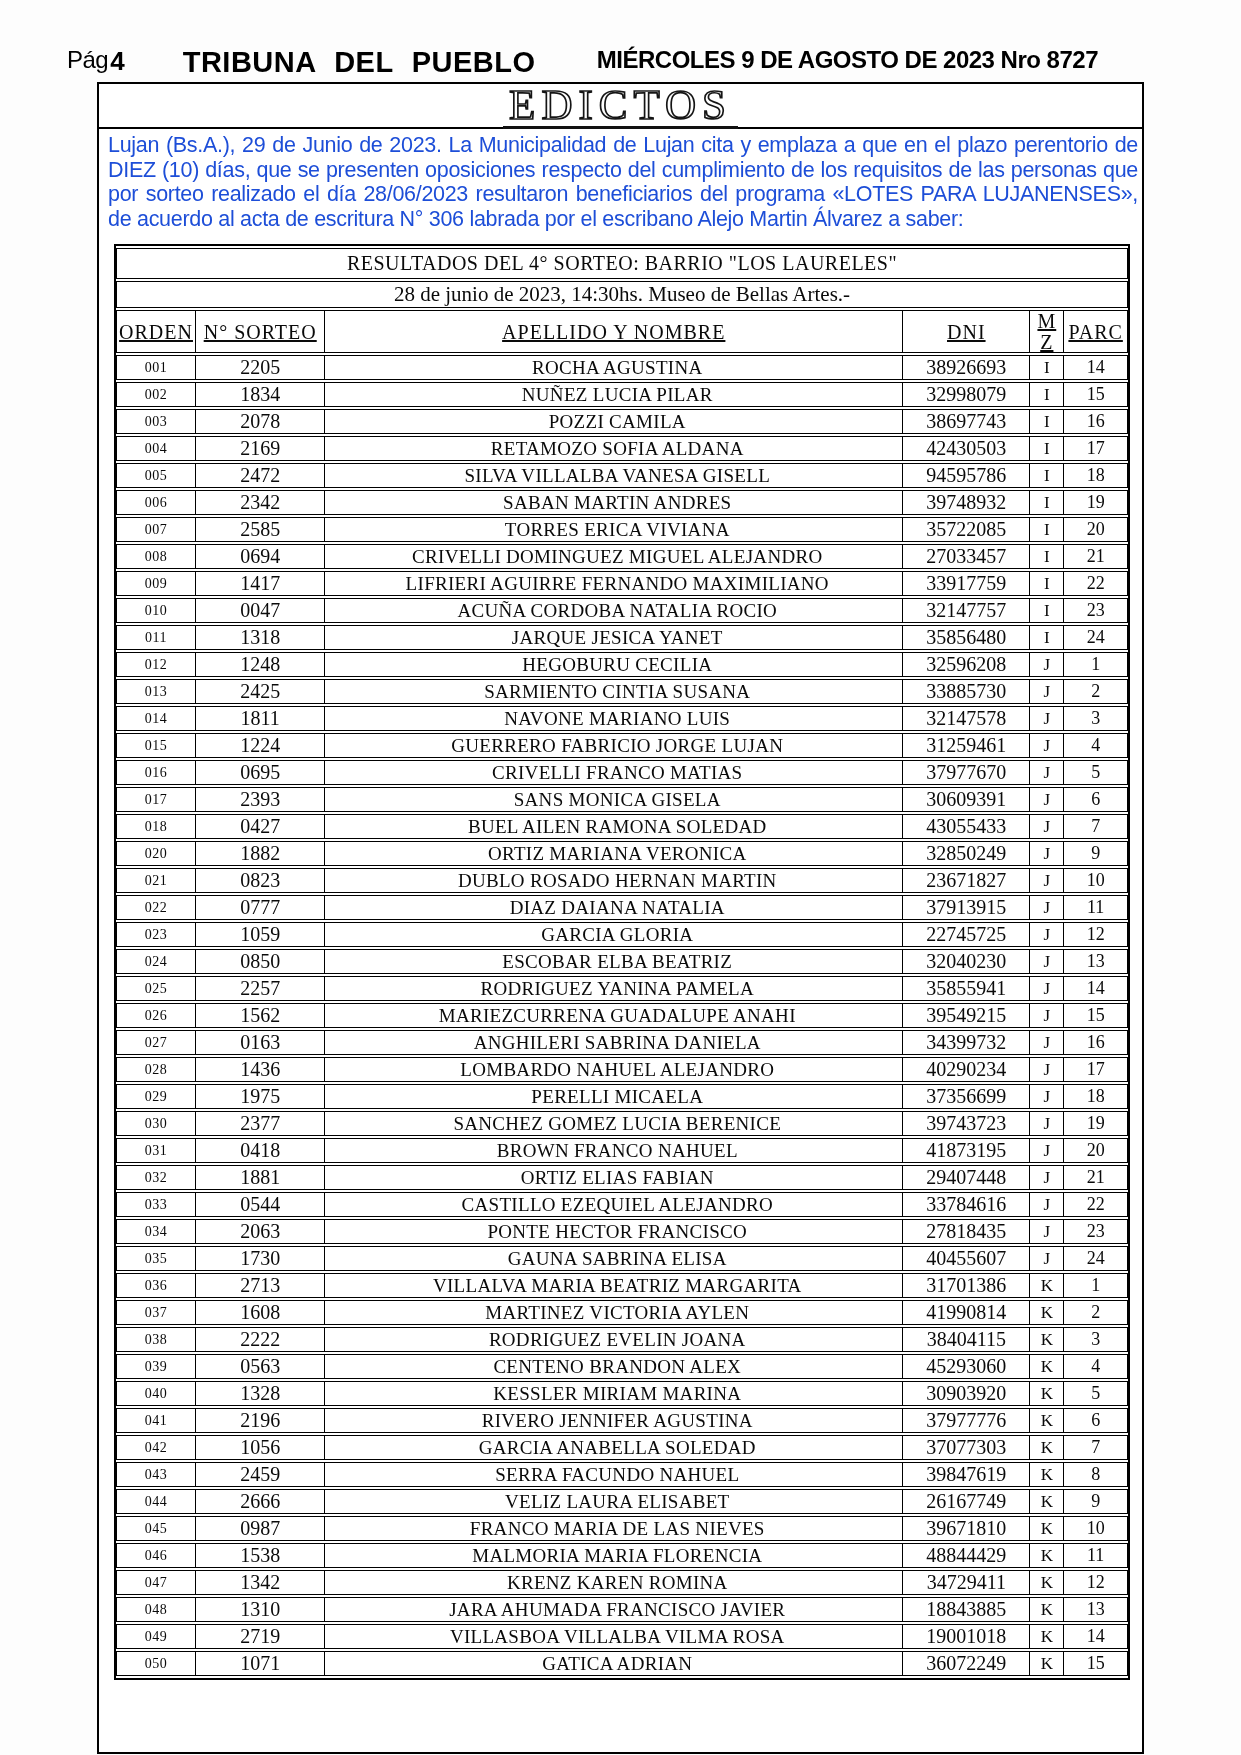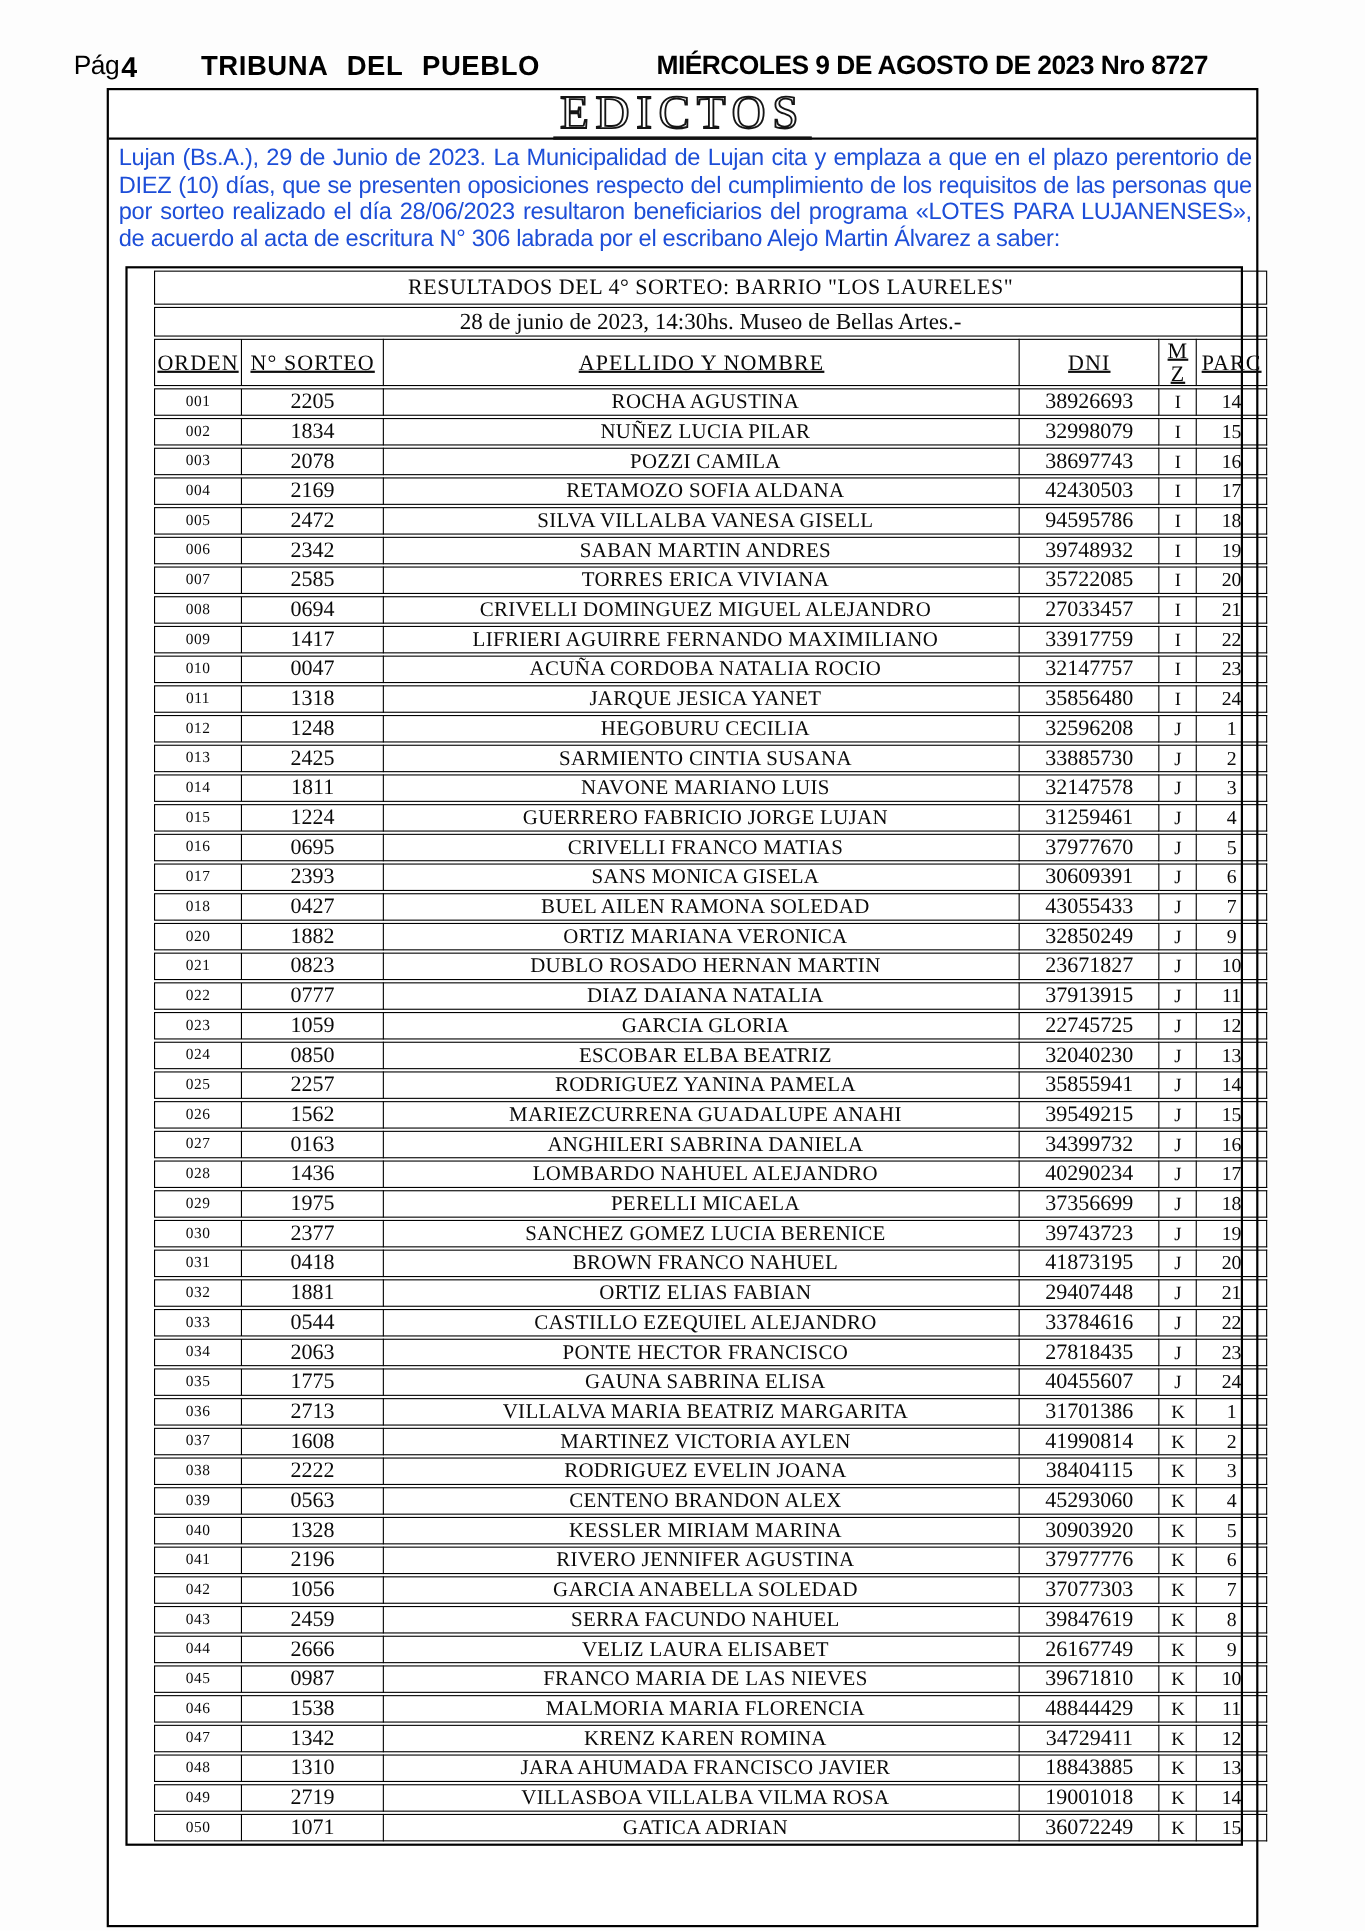--- a/index.html
+++ b/index.html
@@ -14,21 +14,21 @@
 
   
   .masthead {
     width:1047px; margin-left:59px;
     display:flex; align-items:flex-start;
     padding:0 8px 3px 8px;
     white-space:nowrap;
   }
   .pg-label { font-size:24px; font-weight:400; letter-spacing:-0.5px; }
   .pg-num   { font-size:26px; font-weight:700; margin-left:2px; }
-  .np-name  { font-size:25px; font-weight:700; margin-left:58px; word-spacing:10px; letter-spacing:0.5px; }
+  .np-name  { font-size:29px; font-weight:700; margin-left:58px; word-spacing:10px; letter-spacing:0.5px; }
   .np-date  { font-size:24px; font-weight:700; margin-left:auto; letter-spacing:-0.5px; }
 
   
   .outer-box {
     margin-left:97px; width:1047px;
     min-height:1672px;
     border:2px solid #000;
     background:#fff;
   }
 
@@ -65,21 +65,20 @@
   .table-wrap {
     margin:7px 12px 12px 15px;
     border:2px solid #000;
   }
   table.results {
     width:100%;
     border-collapse:separate;
     border-spacing:0 2px;
     font-family:"Liberation Serif", serif;
     table-layout:fixed;
-    margin-left:24px;
   }
   table.results td, table.results th {
     border:1px solid #000;
     border-left:none;
     text-align:center;
     vertical-align:middle;
     overflow:hidden;
     font-weight:400;
     color:#0a0a0a;
   }
@@ -450,21 +449,21 @@
               <td class="d-orden">034</td>
               <td class="d-sorteo">2063</td>
               <td class="d-nombre">PONTE HECTOR FRANCISCO</td>
               <td class="d-dni">27818435</td>
               <td class="d-mz">J</td>
               <td class="d-parc">23</td>
             </tr>
 
             <tr>
               <td class="d-orden">035</td>
-              <td class="d-sorteo">1775</td>
+              <td class="d-sorteo">1730</td>
               <td class="d-nombre">GAUNA SABRINA ELISA</td>
               <td class="d-dni">40455607</td>
               <td class="d-mz">J</td>
               <td class="d-parc">24</td>
             </tr>
 
             <tr>
               <td class="d-orden">036</td>
               <td class="d-sorteo">2713</td>
               <td class="d-nombre">VILLALVA MARIA BEATRIZ MARGARITA</td>

